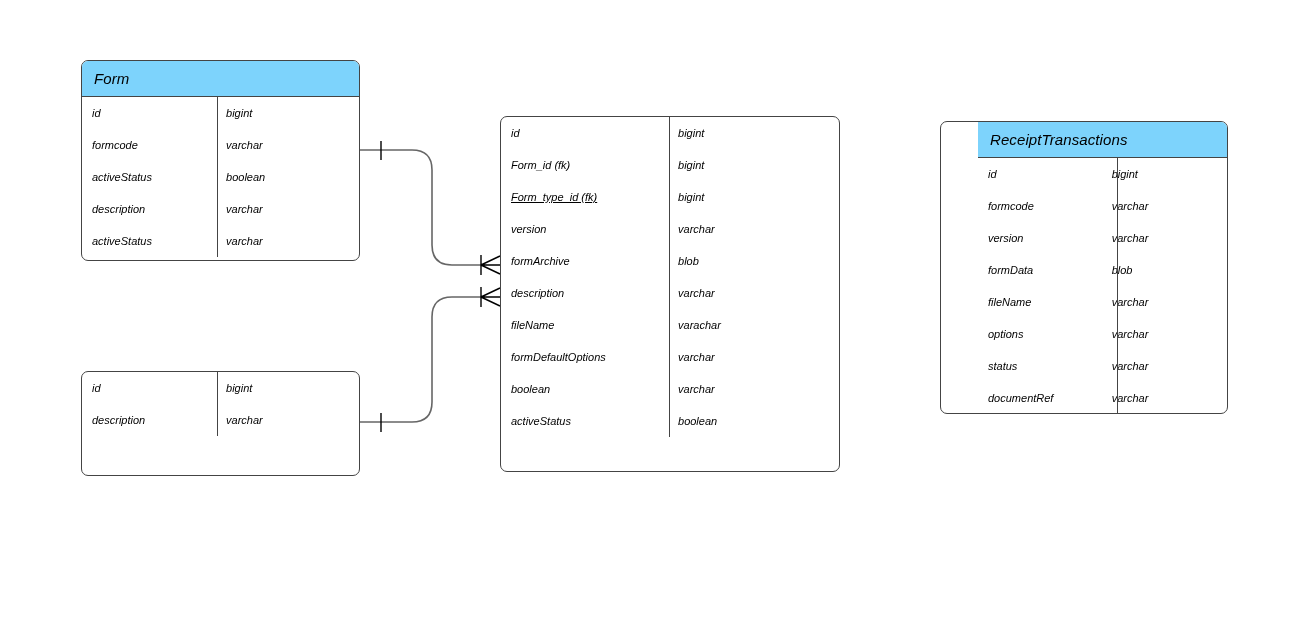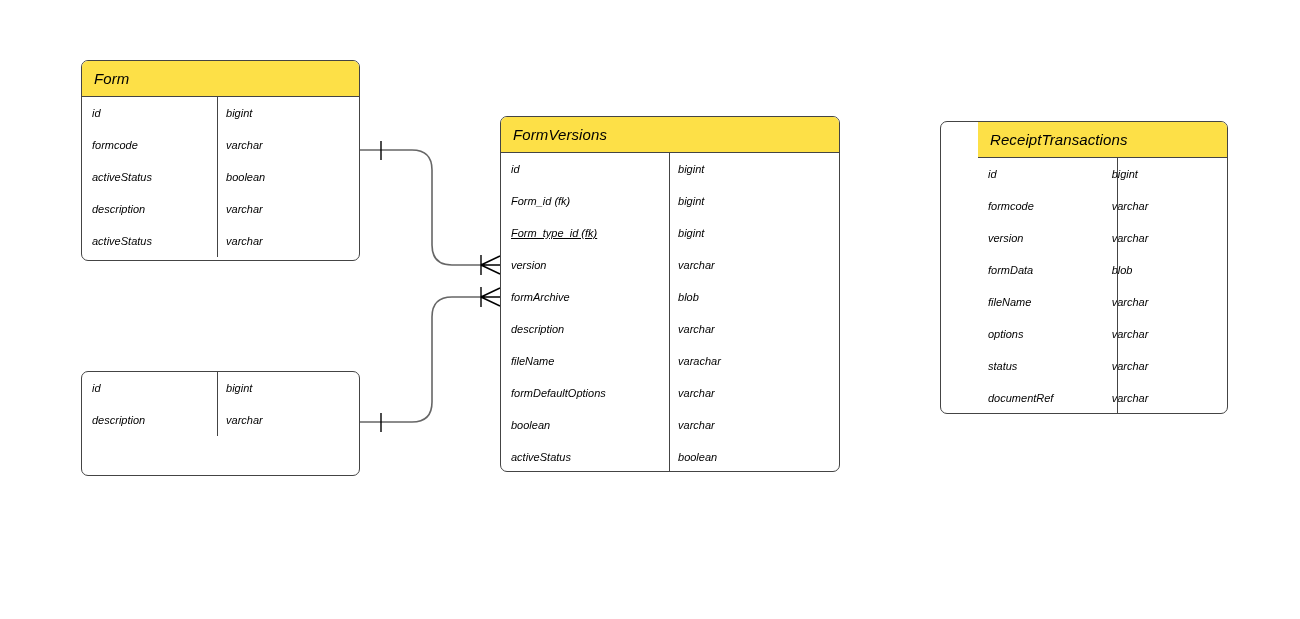--- a/index.html
+++ b/index.html
@@ -22,21 +22,21 @@
     position: absolute;
     box-sizing: border-box;
     border: 1.2px solid #444444;
     border-radius: 7px;
     background: #ffffff;
     overflow: hidden;
   }
   .entity-header {
     box-sizing: border-box;
     height: 36px;
-    background: #fde047;
+    background: #7dd3fc;
     border-bottom: 1.2px solid #444444;
     display: flex;
     align-items: center;
     padding-left: 12px;
   }
   .entity-title {
     font-style: italic;
     font-size: 15px;
     color: #000000;
     white-space: nowrap;
@@ -145,23 +145,20 @@
             <div class="attr-name" style="width: 135px;">id</div>
             <div class="attr-type" style="width: 144px;">bigint</div>
           </div>
           <div class="attr-row">
             <div class="attr-name" style="width: 135px;">description</div>
             <div class="attr-type" style="width: 144px;">varchar</div>
           </div>
         </div>
       </div>
       <div class="entity" style="left: 500px; top: 116px; width: 340px; height: 356px;">
-        <div class="entity-header">
-          <span class="entity-title">FormVersions</span>
-        </div>
         <div class="entity-body">
           <div class="col-divider" style="left: 168px;"></div>
           <div class="attr-row">
             <div class="attr-name" style="width: 168px;">id</div>
             <div class="attr-type" style="width: 172px;">bigint</div>
           </div>
           <div class="attr-row">
             <div class="attr-name" style="width: 168px;">Form_id (fk)</div>
             <div class="attr-type" style="width: 172px;">bigint</div>
           </div>

